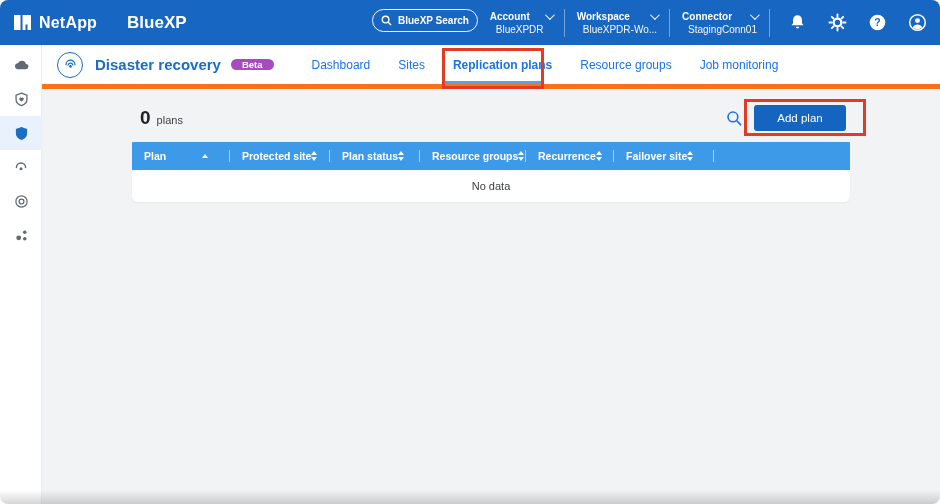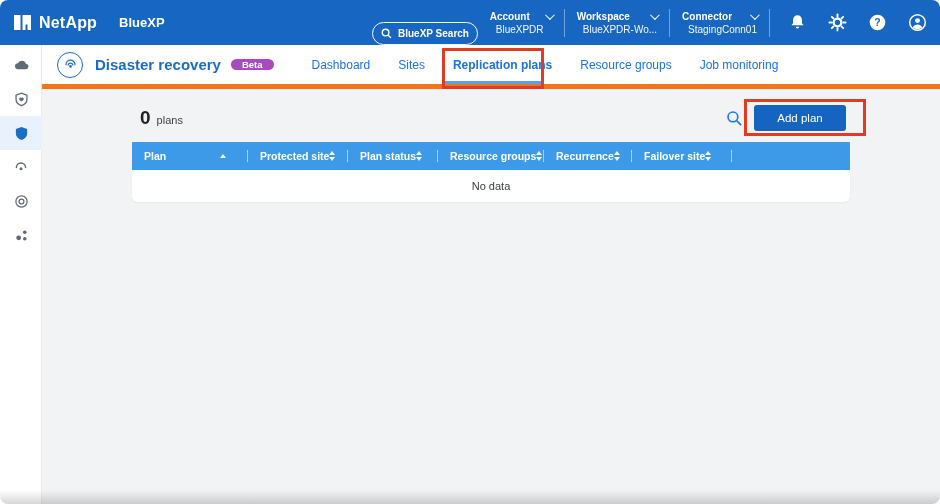--- a/index.html
+++ b/index.html
@@ -10,24 +10,24 @@
   }
 
   
   .topbar {
     position:absolute; top:0; left:0; width:940px; height:45px;
     background:var(--topbar-blue); color:#fff;
   }
   .brand { position:absolute; left:14px; top:0; height:45px; display:flex; align-items:center; gap:8px; cursor:pointer; }
   .logo-mark { display:inline-flex; }
   .brand-name { font-size:16px; font-weight:bold; letter-spacing:.2px; }
-  .product-name { font-size:13px; font-weight:bold; margin-left:14px; }
+  .product-name { font-size:17px; font-weight:bold; margin-left:22px; }
 
   .search-pill {
-    position:absolute; left:372px; top:22px; width:106px; height:23px;
+    position:absolute; left:372px; top:9px; width:106px; height:23px;
     border:1px solid rgba(255,255,255,.95); border-radius:12px; background:transparent;
     color:#fff; font-size:10px; font-weight:bold; display:flex; align-items:center; justify-content:center; gap:6px;
     cursor:pointer; font-family:inherit;
   }
 
   .topbar-right { position:absolute; right:8px; top:0; height:45px; display:flex; align-items:center; }
   .tb-menu { display:flex; flex-direction:column; justify-content:center; gap:2px; padding:0 12px; min-width:86px; cursor:pointer; }
   .tb-menu-toprow { display:flex; align-items:center; justify-content:space-between; gap:8px; }
   .tb-menu-label { font-size:10px; font-weight:bold; }
   .tb-menu-value { font-size:10px; opacity:.95; white-space:nowrap;margin-left:6px; }
@@ -266,21 +266,21 @@
               <line x1="10.2" y1="10.2" x2="14.2" y2="14.2"></line>
             </svg>
         </span>
       </button>
       <div class="addplan-annotation"></div>
       <button class="add-plan-btn">Add plan</button>
     </div>
 
     <div class="table">
       <div class="t-head" id="t-head">
-          <div class="t-col" style="width: 116px; justify-content: space-between;">
+          <div class="t-col" style="width: 98px; justify-content: space-between;">
             <span class="t-col-label">Plan</span>
             <span class="sort">
               <span class="tri-up"></span>
             </span>
             <span class="col-divider"></span>
           </div>
           <div class="t-col" style="width: 100px;">
             <span class="t-col-label">Protected site</span>
             <span class="sort">
               <span class="tri-up"></span>

